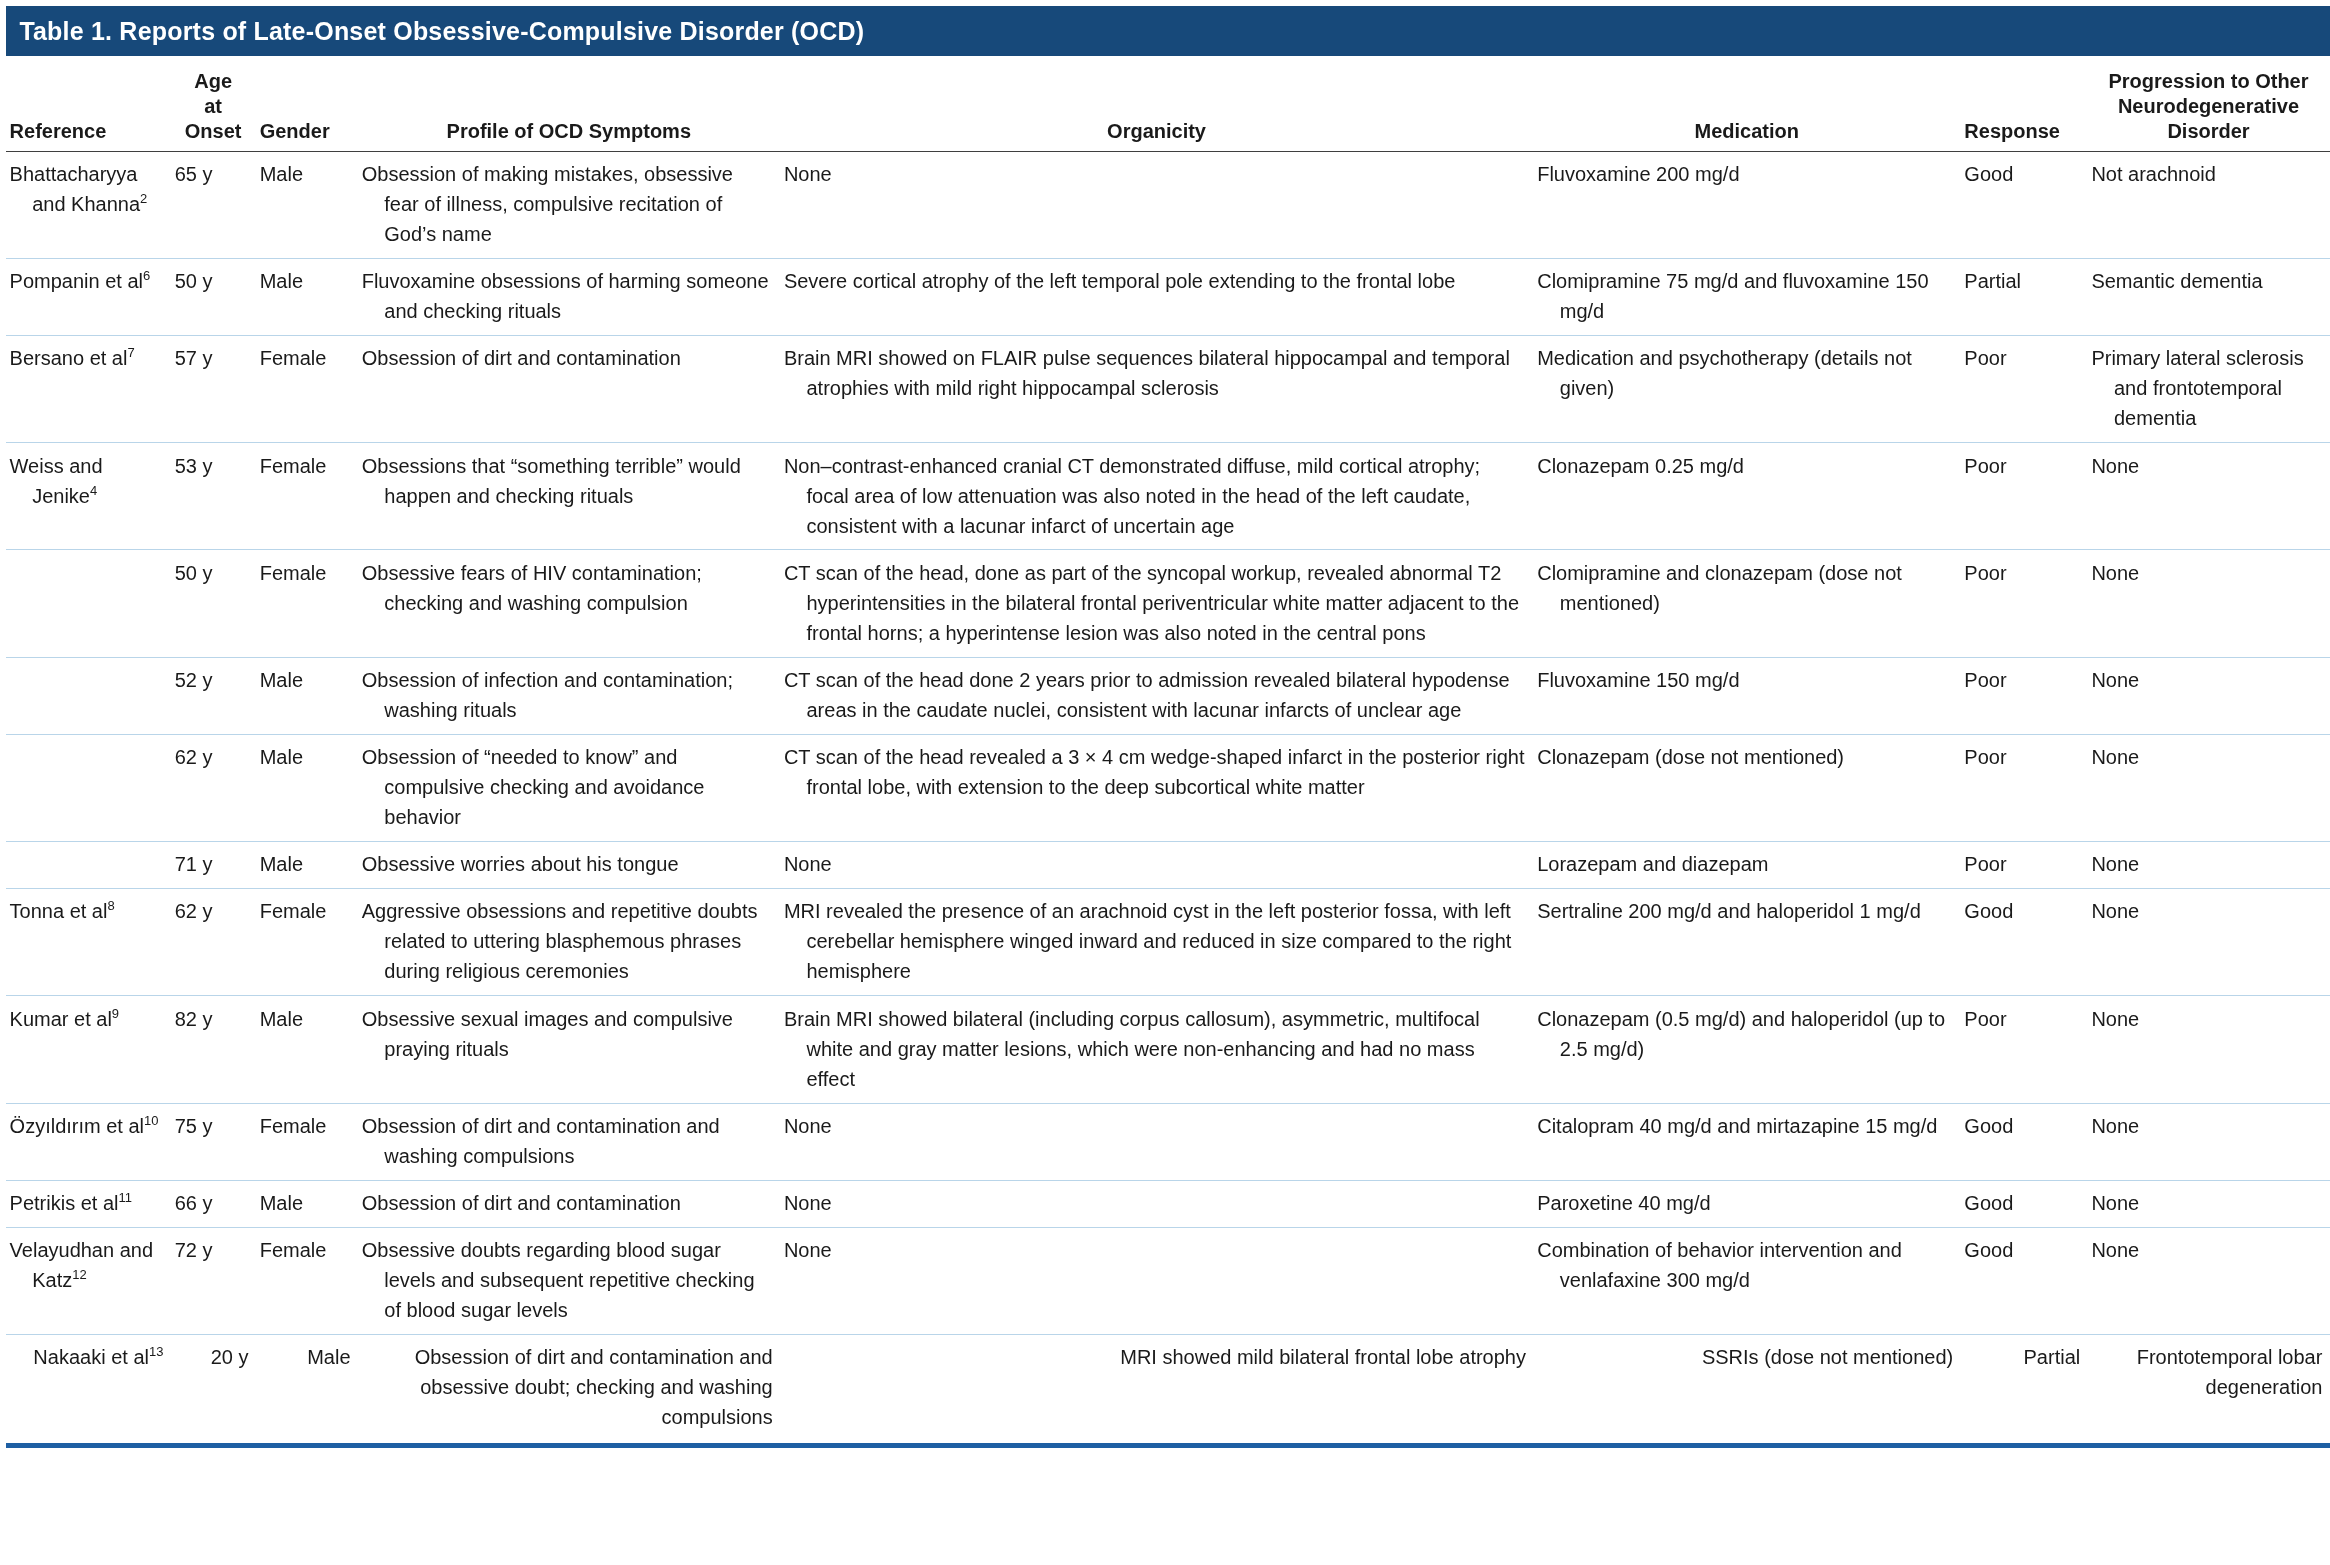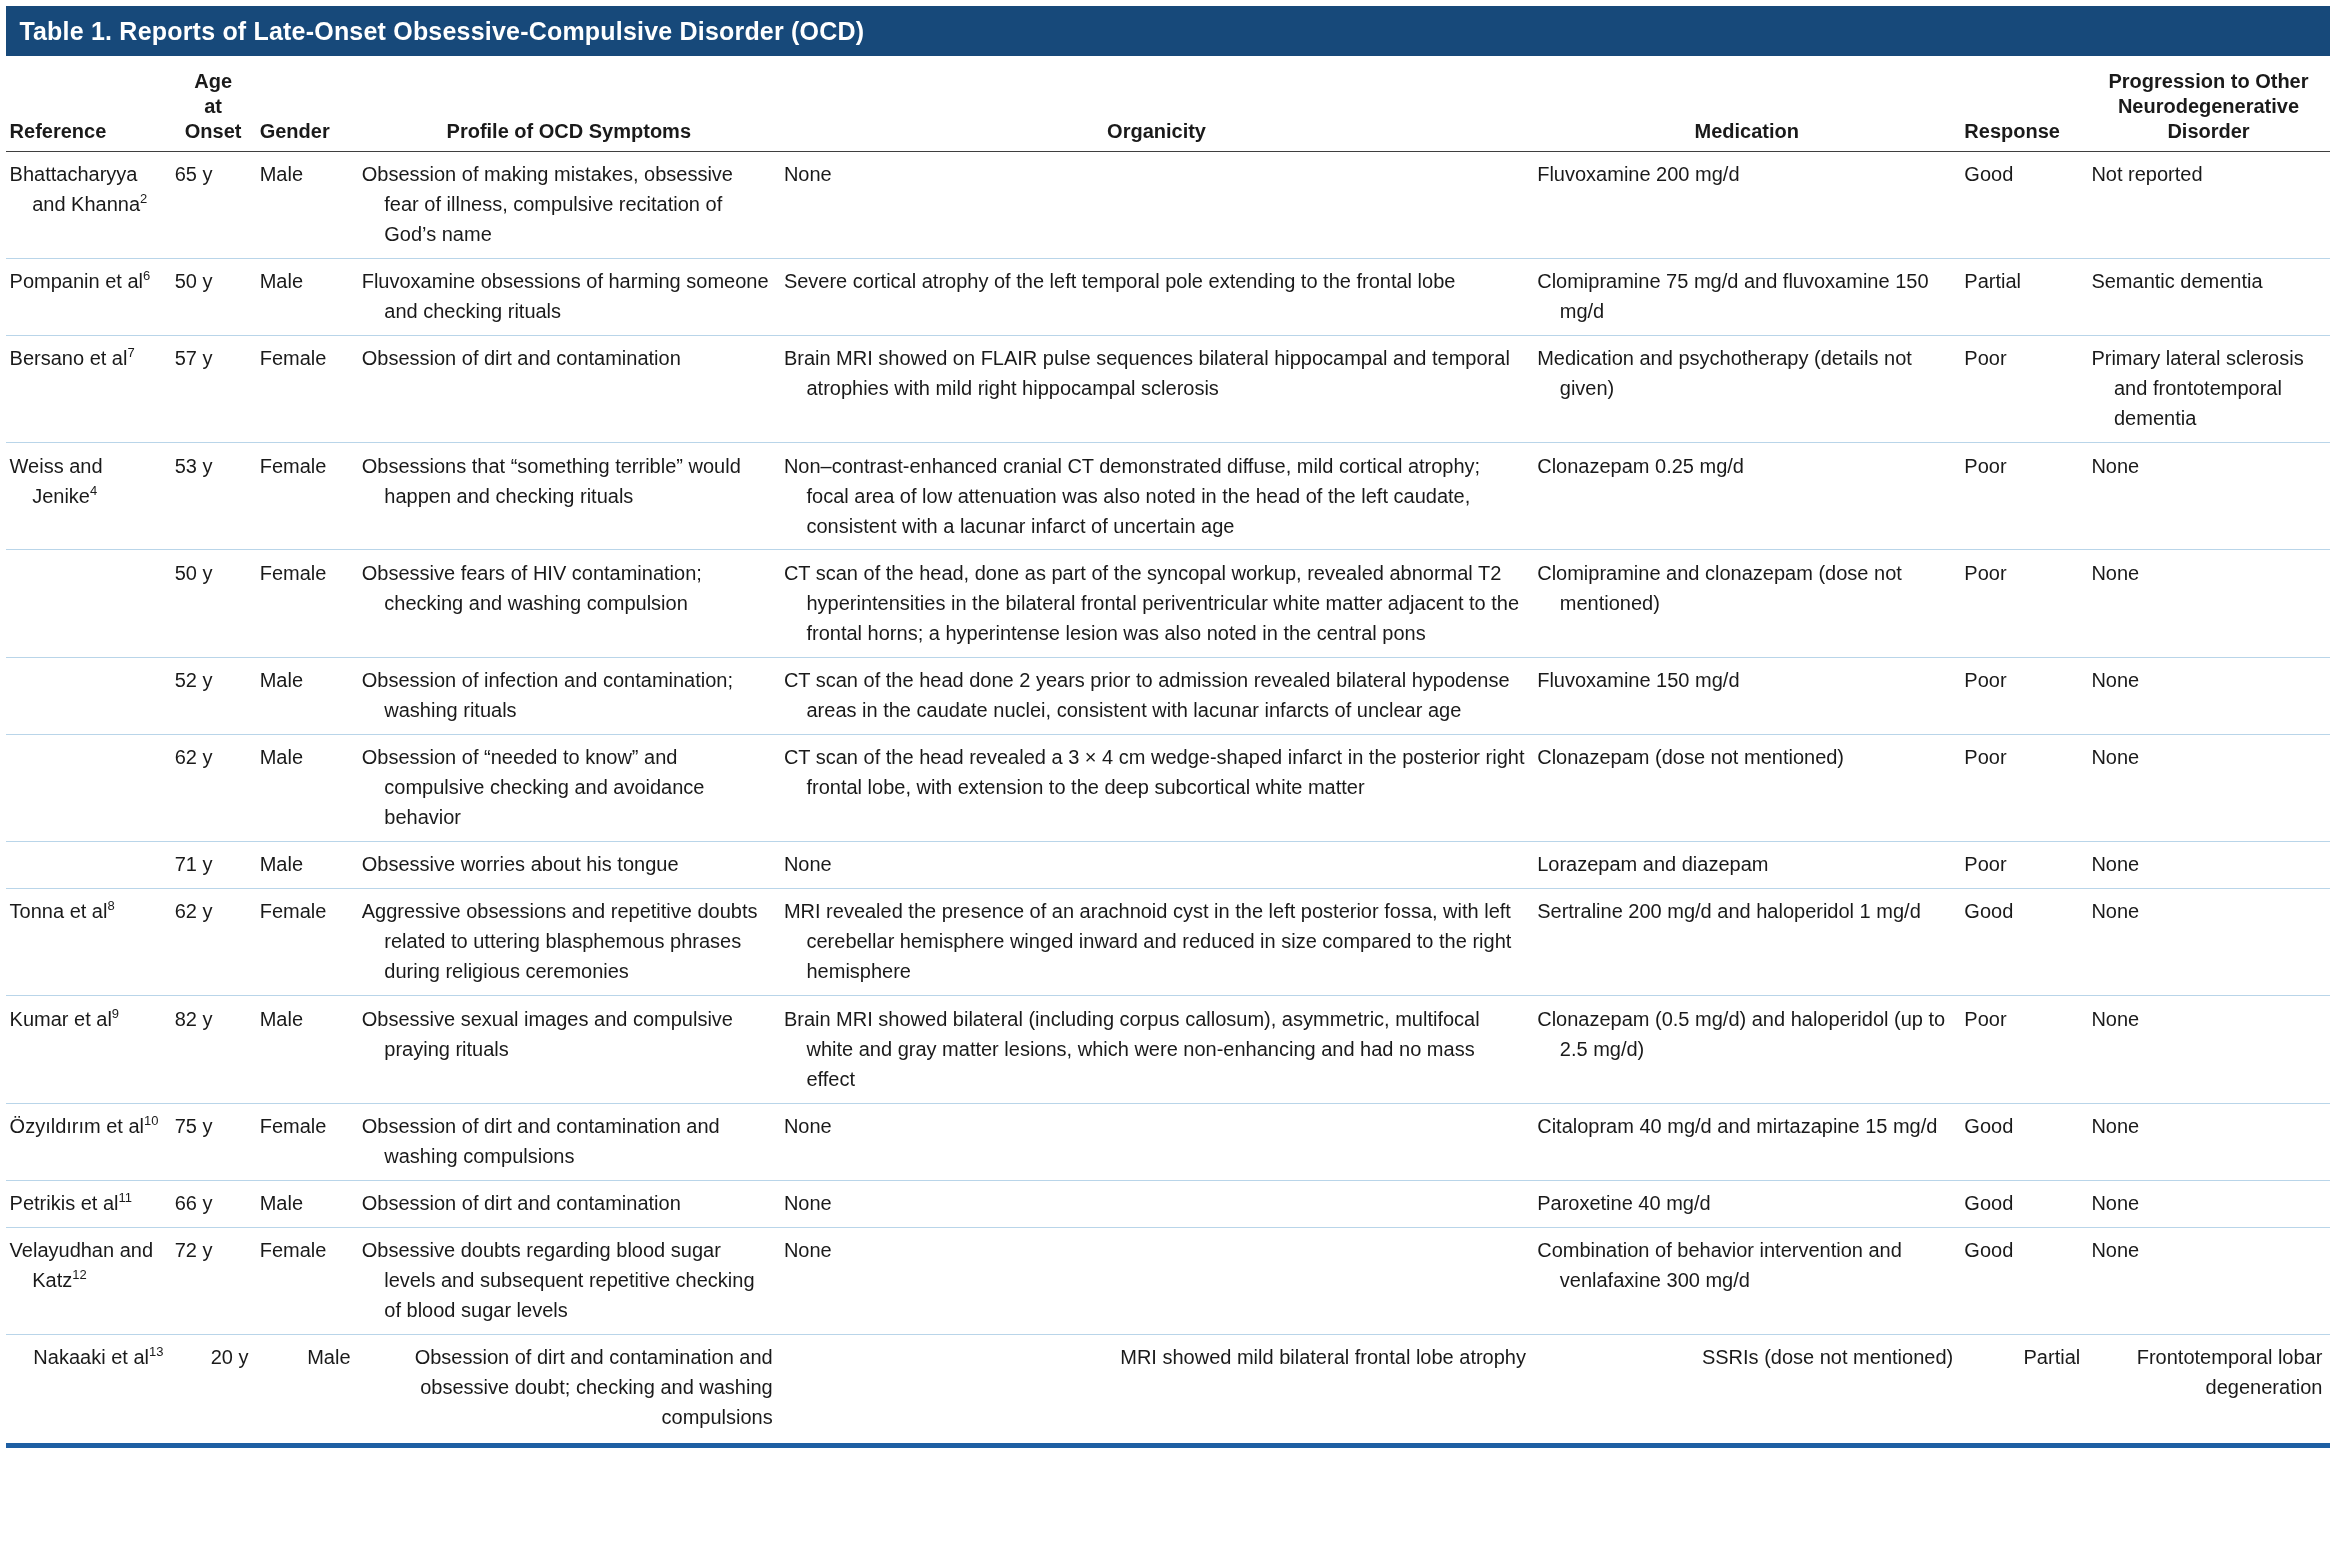--- a/index.html
+++ b/index.html
@@ -103,21 +103,21 @@
           <td class="col-organicity">
             <div class="hang">None</div>
           </td>
           <td class="col-medication">
             <div class="hang">Fluvoxamine 200 mg/d</div>
           </td>
           <td class="col-response">
             <div class="hang">Good</div>
           </td>
           <td class="col-progression">
-            <div class="hang">Not reported</div>
+            <div class="hang">Not arachnoid</div>
           </td>
         </tr>
         <tr>
           <td class="col-reference">
             <div class="hang"><span>Pompanin et al</span><sup>6</sup></div>
           </td>
           <td class="col-age">
             <div class="hang">50 y</div>
           </td>
           <td class="col-gender">

